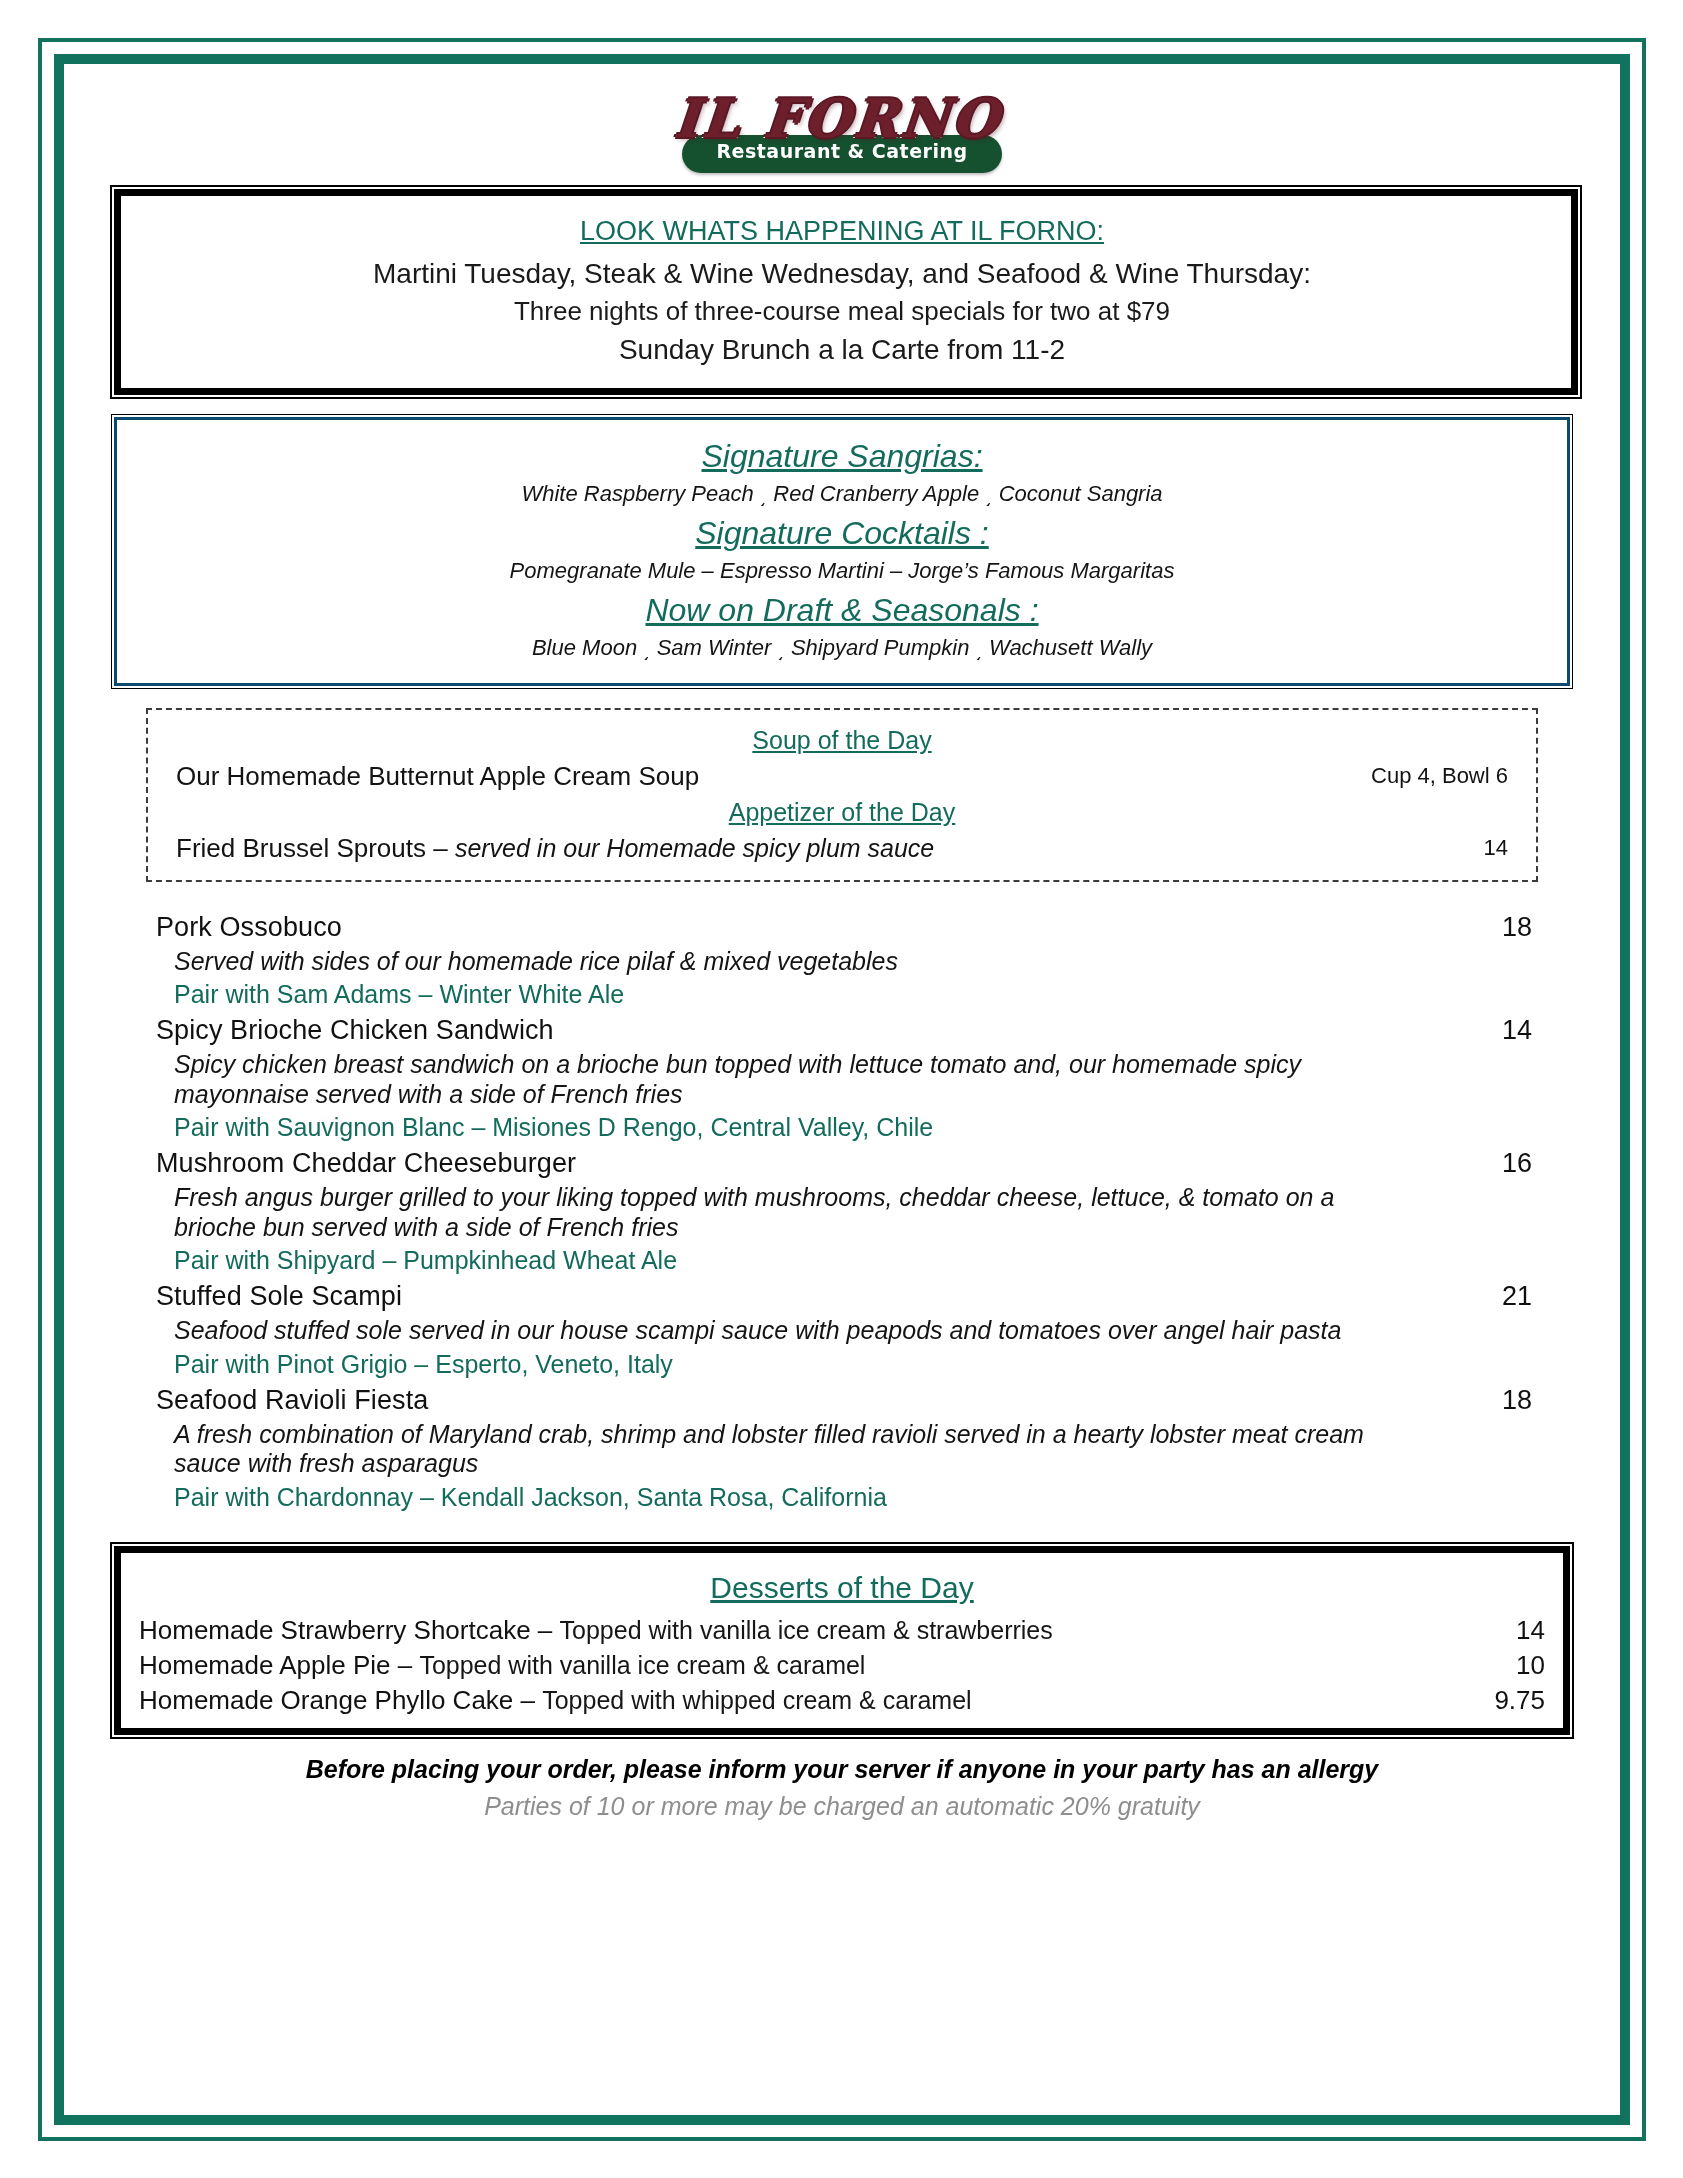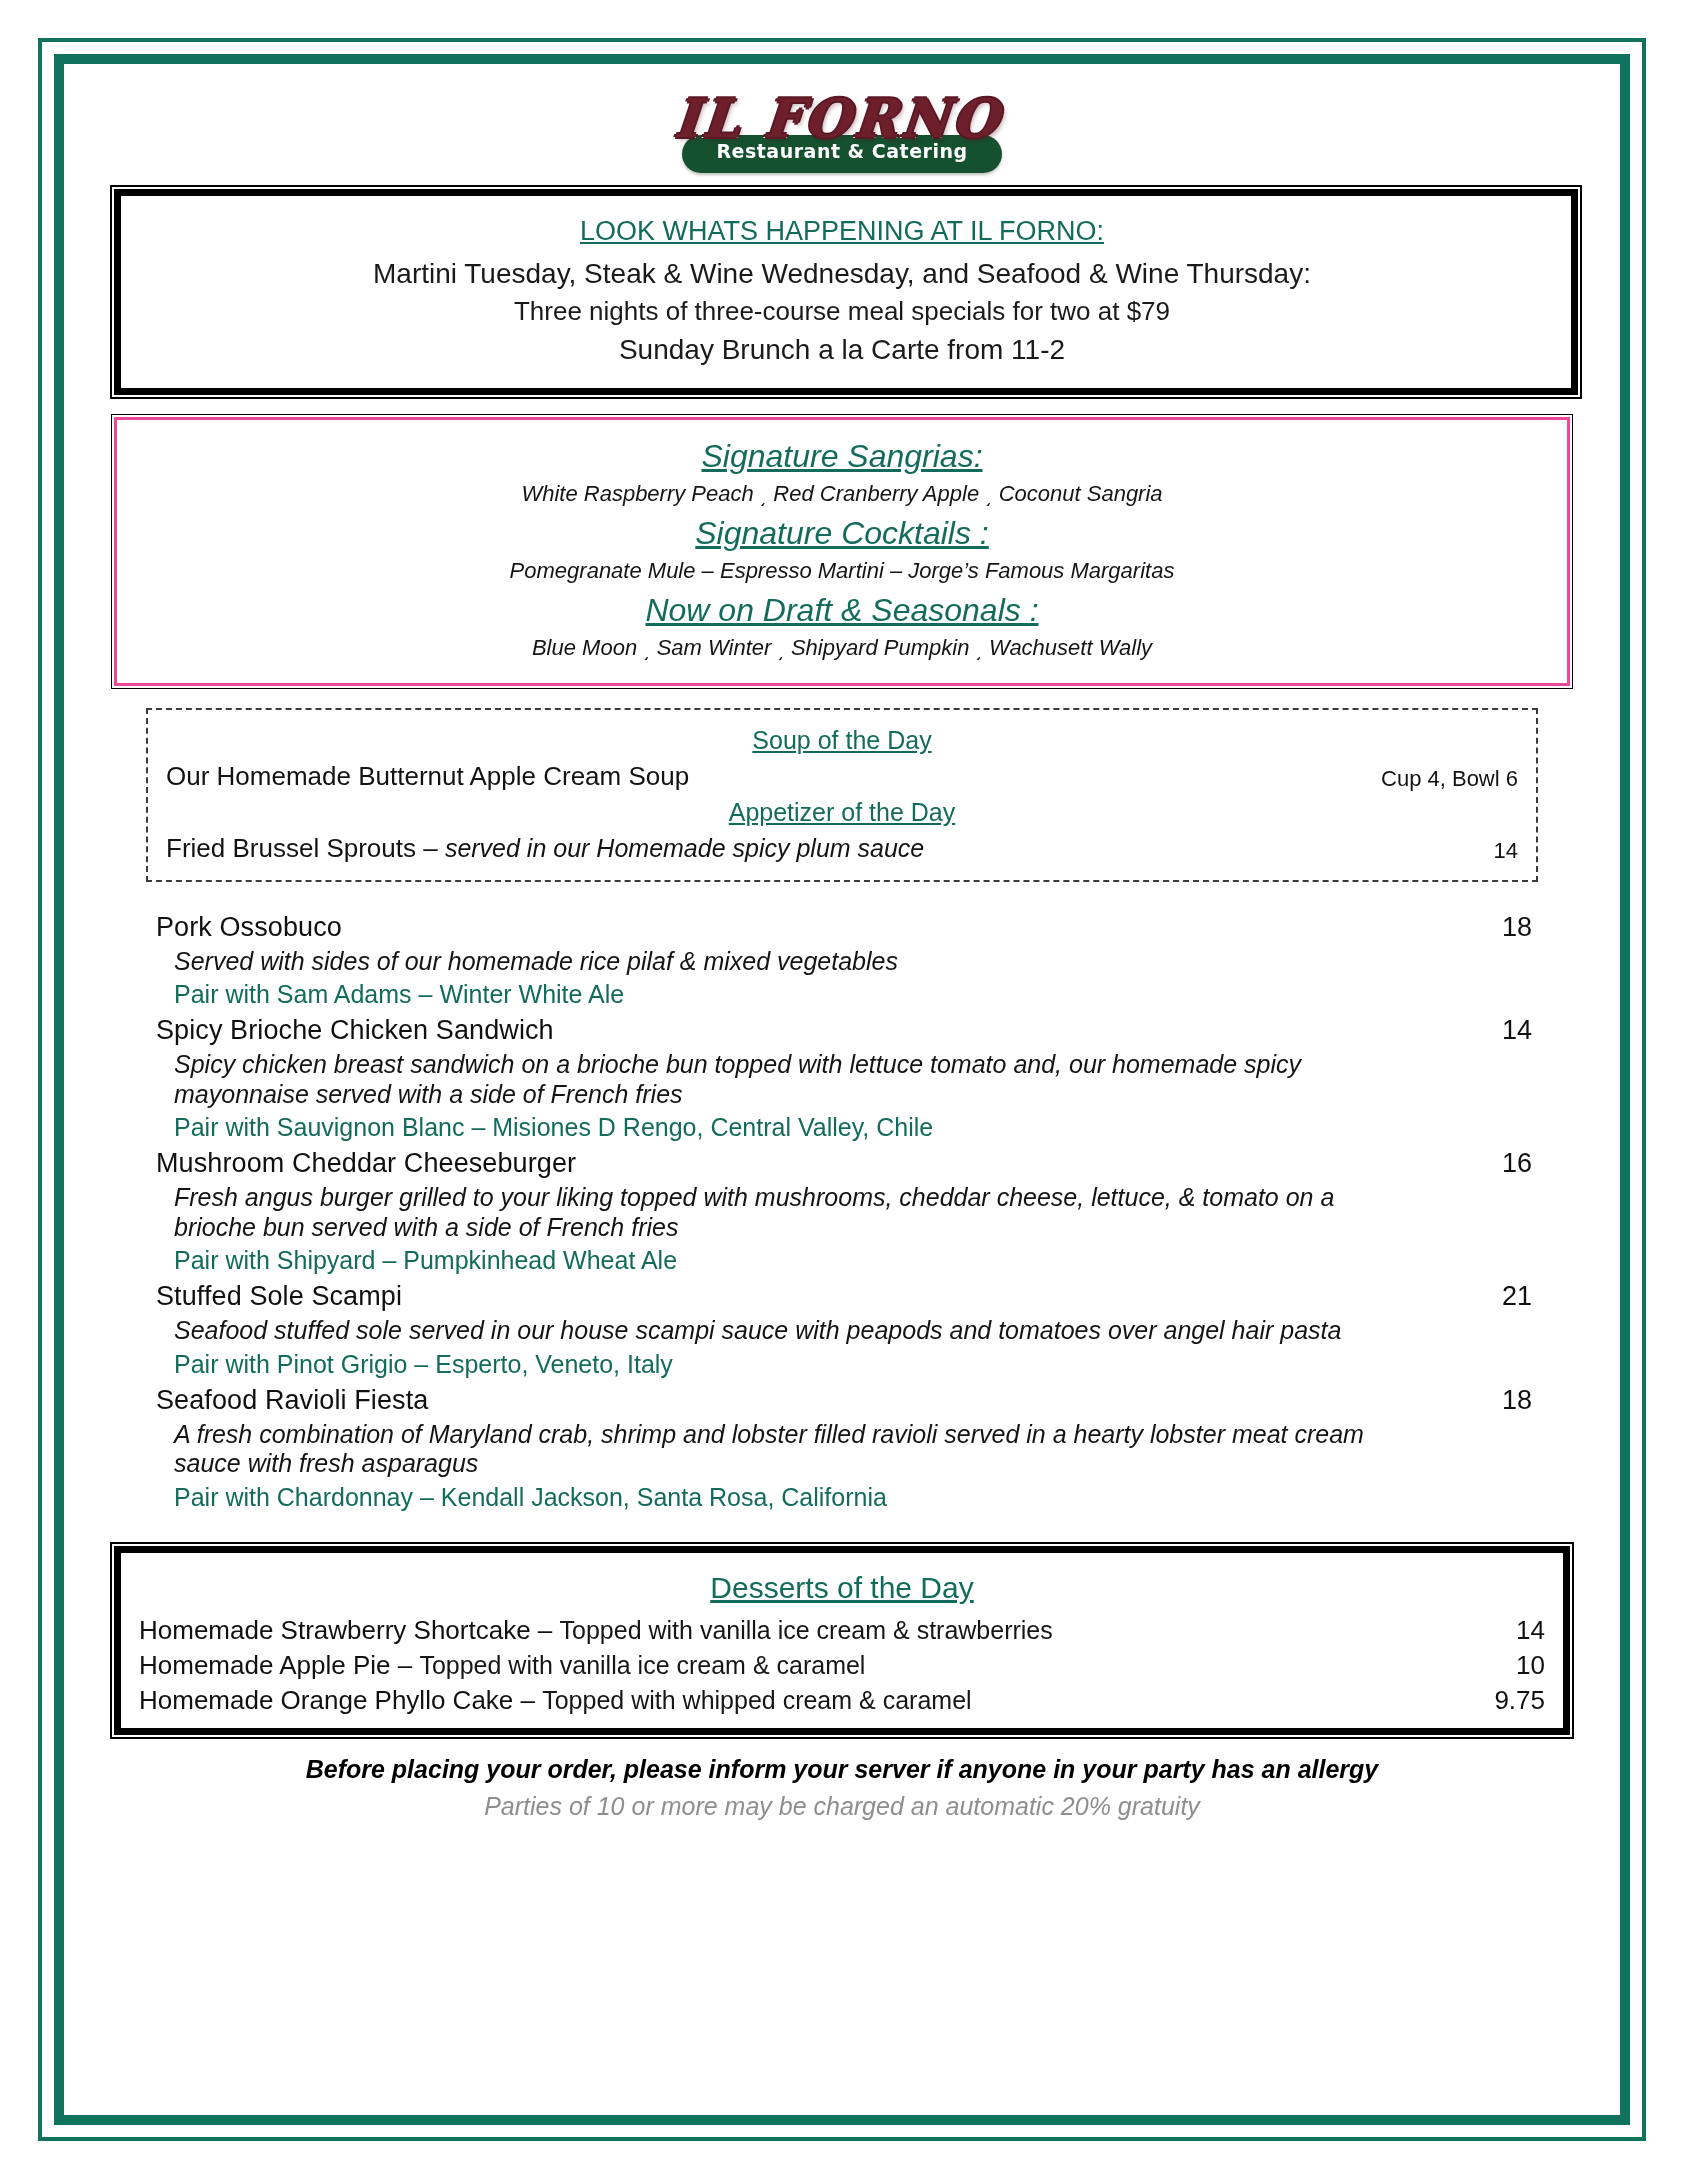--- a/index.html
+++ b/index.html
@@ -101,21 +101,21 @@
     font-size: 28px;
     text-align: center;
     color: #1a1a1a;
     margin: 6px 0;
     line-height: 1.18;
   }
   .ann-line.small { font-size: 26px; }
 
   
   .box-thin {
-    border: 3px solid #ec4899;
+    border: 3px solid #0c4a6e;
     outline: 1px solid #000000;
     outline-offset: 2px;
     background: #ffffff;
     margin: 22px 8px 0 8px;
     padding: 10px 16px 14px 16px;
   }
   .drink-head {
     font-size: 32px;
     font-style: italic;
     font-weight: normal;
@@ -135,23 +135,23 @@
     background: #ffffff;
     margin: 22px 40px 0 40px;
     padding: 10px 18px 12px 18px;
   }
   .sub-head {
     font-size: 25px;
     margin: 6px 0 6px 0;
   }
   .row {
     display: flex;
-    align-items: flex-end;
+    align-items: center;
     justify-content: space-between;
-    margin: 4px 0;
+    margin: 4px 10px;
   }
   .row .lbl { font-size: 26px; color: #131313; }
   .row .price {
     font-size: 22px;
     color: #131313;
     white-space: nowrap;
     text-align: right;
     min-width: 119px;
   }
   .row .lbl .desc {

